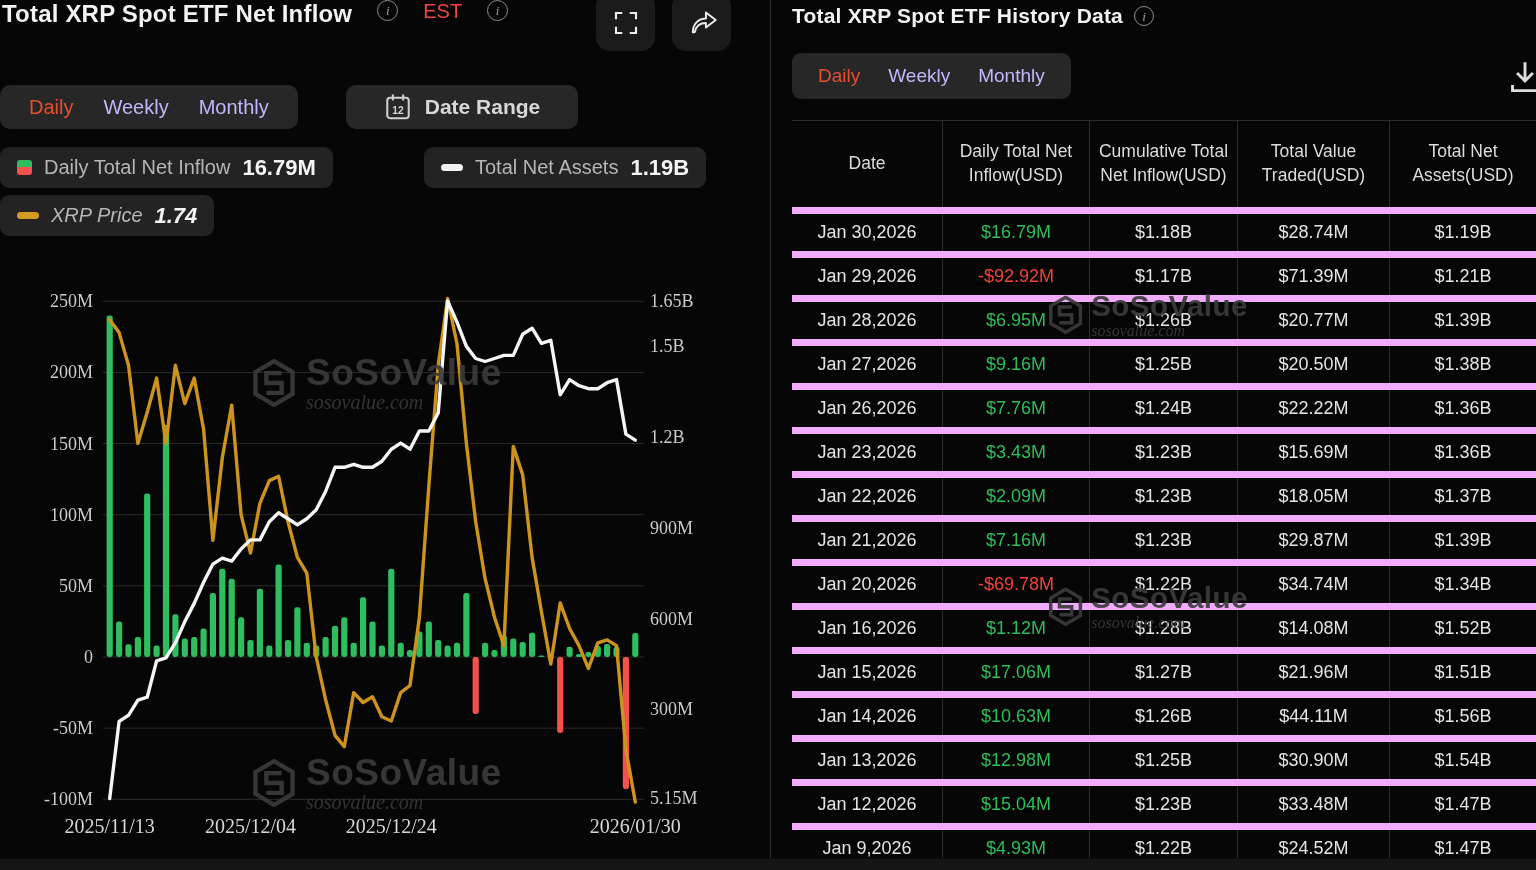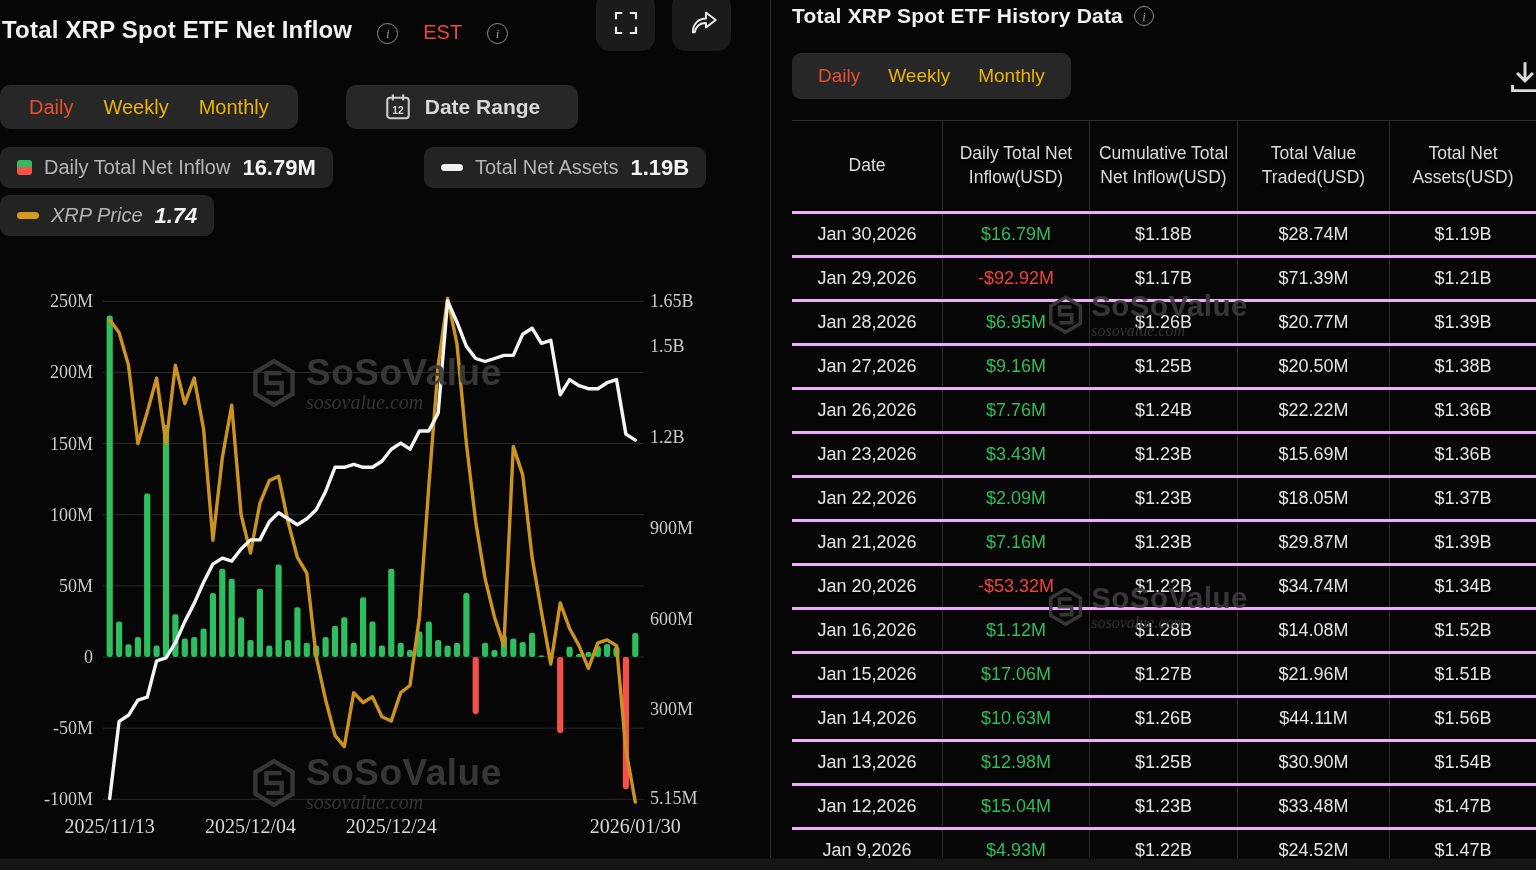--- a/index.html
+++ b/index.html
@@ -1,35 +1,35 @@
 <!DOCTYPE html>
 <html><head>
 <meta charset="utf-8">
 <style>
   * { margin:0; padding:0; box-sizing:border-box; }
   html,body { width:1536px; height:870px; overflow:hidden; background:#060606;
               font-family:"Liberation Sans", sans-serif; }
 
   
   #left-panel { position:absolute; left:0; top:0; width:770px; height:858px; }
-  #lp-header { position:absolute; left:2px; top:16px; display:flex; align-items:flex-end; gap:25px; }
+  #lp-header { position:absolute; left:2px; top:0; display:flex; align-items:flex-start; gap:25px; }
   .panel-title { color:#f2f2f2; font-weight:bold; font-size:24px; letter-spacing:.2px; }
   .info-dot { width:21px; height:21px; border:1.6px solid #8d8d8d; border-radius:50%;
               display:inline-flex; align-items:center; justify-content:center; flex:0 0 auto; }
   .info-dot::before { content:"i"; color:#9d9d9d; font-family:"Liberation Serif",serif;
               font-size:13px; font-style:italic; line-height:1; }
   .est { color:#ef4444; font-size:20px; }
   .icon-btn { position:absolute; top:-8px; width:59px; height:59px; background:#1b1b1b;
               border-radius:14px; display:flex; align-items:flex-end; justify-content:center; }
   #fullscreen-btn { left:596px; } #share-btn { left:672px; }
   .icon-btn svg { margin-bottom:9px; }
 
   .pill { background:#272727; border-radius:10px; display:inline-flex; align-items:center; }
   #lp-tabs { position:absolute; left:0; top:85px; height:44px; padding:0 14px; }
-  .tab { font-size:20px; color:#eab308; padding:0 15px; cursor:pointer; }
+  .tab { font-size:20px; color:#c4b5fd; padding:0 15px; cursor:pointer; }
   .tab.active { color:#e5502c; }
   #rt-tabs .tab { font-size:19px; padding:0 14px; }
 
   #date-range-btn { position:absolute; left:346px; top:85px; width:232px; height:44px;
               background:#272727; border-radius:10px; display:flex; align-items:center;
               justify-content:center; gap:13px; }
   #date-range-btn span { color:#d8d8d8; font-size:21px; font-weight:bold; }
 
   .legend-pill { background:#232323; border-radius:9px; height:41px; padding:12px 17px;
               display:inline-flex; align-items:center; gap:12px; position:absolute; }
@@ -48,21 +48,21 @@
 
   
   #right-panel { position:absolute; left:792px; top:0; width:744px; height:870px; }
   #rp-header { position:absolute; left:0; top:4px; display:flex; align-items:center; gap:11px; }
   #rp-header .panel-title { font-size:21px; }
   #rt-tabs { position:absolute; left:0; top:53px; height:46px; padding:0 12px; border-radius:9px; }
   #download-btn { position:absolute; left:716px; top:58px; width:34px; height:38px; }
 
   #history-table { position:absolute; left:0; top:120px; width:744px; }
   .t-row { display:grid; grid-template-columns:151px 147px 148px 152px 146px;
-           border-bottom:3px solid #f0abfc;text-decoration:underline; }
+           border-bottom:7px solid #f0abfc;text-decoration:underline; }
   .t-row.head { height:94px; border-top:1px solid #2c2c2c; }
   .t-row.body-row { height:44px; }
   .t-cell { display:flex; align-items:center; justify-content:center; text-align:center;
             color:#e4e4e4; font-size:18px; border-right:1px solid #2c2c2c; padding:0 6px; }
   .t-row .t-cell:last-child { border-right:none; }
   .t-cell.hdr { font-size:17.5px; color:#dcdcdc; line-height:1.35; }
   .t-cell.pos { color:#2ebd59; }
   .t-cell.neg { color:#ee443b; }
 
   
@@ -308,21 +308,21 @@
         </div>
         <div class="t-row body-row">
           <div class="t-cell">Jan 21,2026</div>
           <div class="t-cell pos">$7.16M</div>
           <div class="t-cell">$1.23B</div>
           <div class="t-cell">$29.87M</div>
           <div class="t-cell">$1.39B</div>
         </div>
         <div class="t-row body-row">
           <div class="t-cell">Jan 20,2026</div>
-          <div class="t-cell neg">-$53.32M</div>
+          <div class="t-cell neg">-$69.78M</div>
           <div class="t-cell">$1.22B</div>
           <div class="t-cell">$34.74M</div>
           <div class="t-cell">$1.34B</div>
         </div>
         <div class="t-row body-row">
           <div class="t-cell">Jan 16,2026</div>
           <div class="t-cell pos">$1.12M</div>
           <div class="t-cell">$1.28B</div>
           <div class="t-cell">$14.08M</div>
           <div class="t-cell">$1.52B</div>

